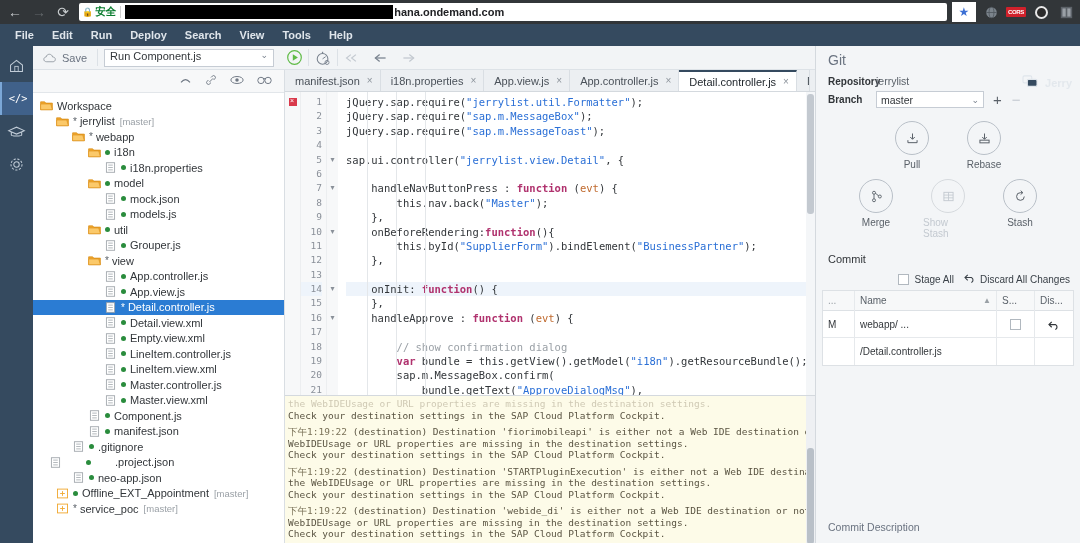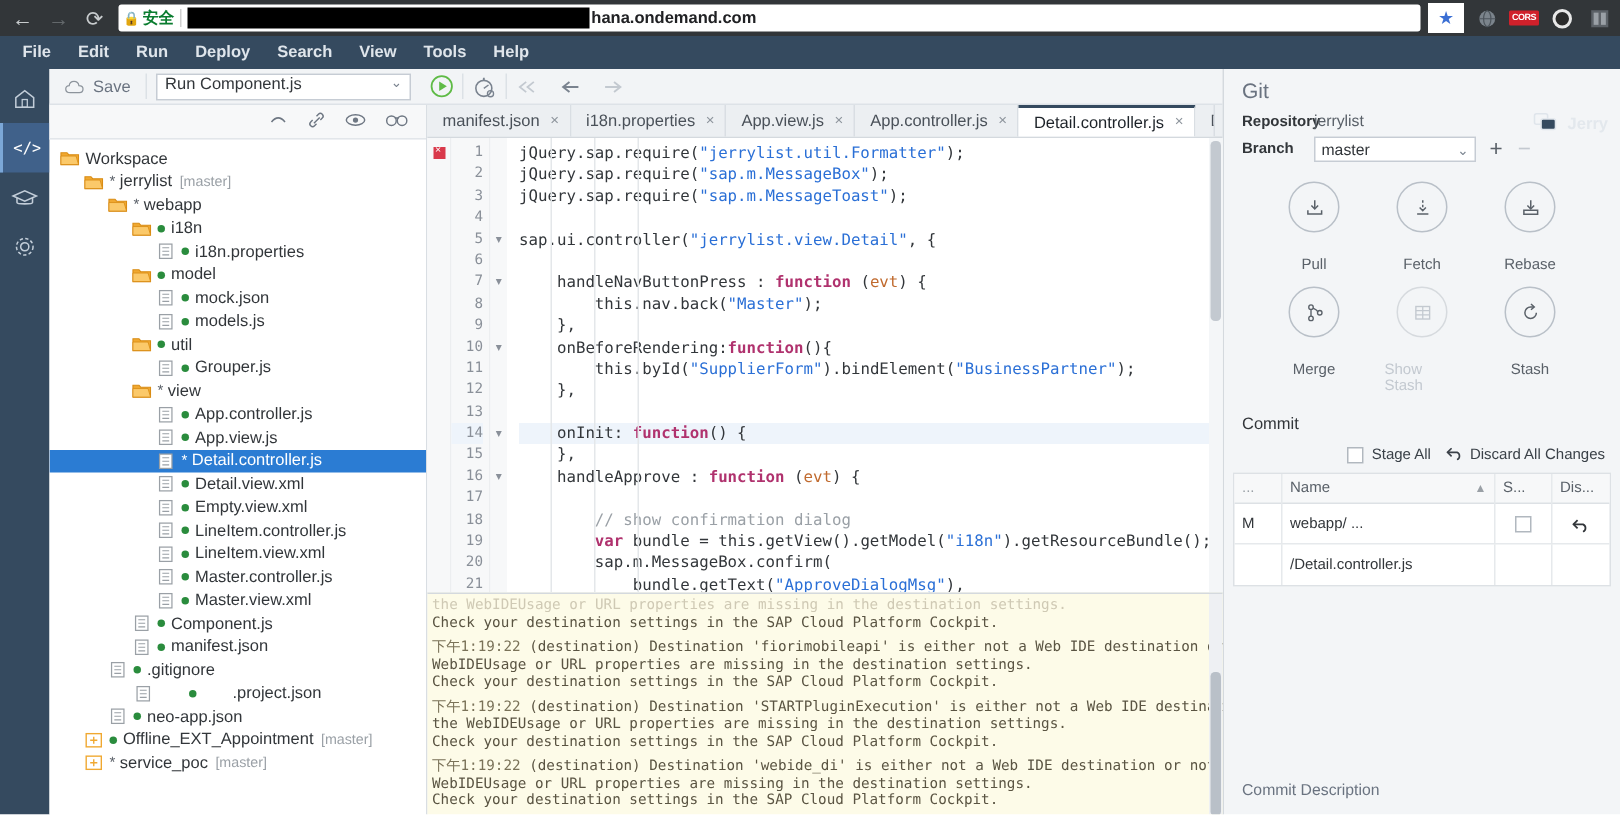--- a/index.html
+++ b/index.html
@@ -217,21 +217,21 @@
   .git-plus { color: #5a6169; font-size: 15px; margin-left: 9px; line-height: 1; }
   .git-minus { color: #c3c9d0; font-size: 15px; margin-left: 10px; line-height: 1; }
 
   .git-actions { display: flex; justify-content: center; gap: 22px; margin-top: 11px; }
   .gact { display: flex; flex-direction: column; align-items: center; width: 50px; }
   .gact-circle {
     width: 34px; height: 34px; border-radius: 50%; border: 1px solid #b9c0c8;
     display: flex; align-items: center; justify-content: center; background: #f3f5f7;
     color: #5a6169;
   }
-  .gact-lbl { font-size: 10px; color: #5a6169; margin-top: 16px; }
+  .gact-lbl { font-size: 10px; color: #5a6169; margin-top: 4px; }
   .gact.disabled .gact-circle { border-color: #d6dade; color: #c3c9d0; }
   .gact.disabled .gact-lbl { color: #c3c9d0; }
 
   .commit-hdr { font-size: 11px; color: #32363a; padding: 14px 0 0 12px; }
   .commit-tools {
     display: flex; align-items: center; justify-content: flex-end;
     gap: 10px; padding: 8px 10px 5px 0; font-size: 10px; color: #3a4148;
   }
   .chk { width: 11px; height: 11px; border: 1px solid #b1b8bf; background: #fff; display: inline-block; }
   .stage-all { display: flex; align-items: center; gap: 5px; }
@@ -636,21 +636,21 @@
               <div class="tnode" style="padding-left: 39px;">
                 <svg class="ticon" viewBox="0 0 14 12">
                   <rect x="2.5" y="0.8" width="9" height="10.4" fill="#fff" stroke="#9aa0a6" stroke-width="0.9"></rect>
                   <line x1="4.5" y1="3.4" x2="9.5" y2="3.4" stroke="#9aa0a6" stroke-width="0.8"></line>
                   <line x1="4.5" y1="6" x2="9.5" y2="6" stroke="#9aa0a6" stroke-width="0.8"></line>
                   <line x1="4.5" y1="8.6" x2="9.5" y2="8.6" stroke="#9aa0a6" stroke-width="0.8"></line>
                 </svg>
                 <span class="dot"></span>
                 <span class="tlabel">.gitignore</span>
               </div>
-              <div class="tnode" style="padding-left: 56px; gap: 20px;">
+              <div class="tnode" style="padding-left: 16px; gap: 20px;">
                 <svg class="ticon" viewBox="0 0 14 12">
                   <rect x="2.5" y="0.8" width="9" height="10.4" fill="#fff" stroke="#9aa0a6" stroke-width="0.9"></rect>
                   <line x1="4.5" y1="3.4" x2="9.5" y2="3.4" stroke="#9aa0a6" stroke-width="0.8"></line>
                   <line x1="4.5" y1="6" x2="9.5" y2="6" stroke="#9aa0a6" stroke-width="0.8"></line>
                   <line x1="4.5" y1="8.6" x2="9.5" y2="8.6" stroke="#9aa0a6" stroke-width="0.8"></line>
                 </svg>
                 <span class="dot"></span>
                 <span class="tlabel">.project.json</span>
               </div>
               <div class="tnode" style="padding-left: 39px;">
@@ -872,30 +872,20 @@
                 <line x1="9" y1="3" x2="9" y2="9.5" stroke="currentColor" stroke-width="1.2"></line>
                 <path d="M6.3 7.2 L9 10 L11.7 7.2" fill="none" stroke="currentColor" stroke-width="1.2"></path>
                 <path d="M3.5 11 V14 H14.5 V11" fill="none" stroke="currentColor" stroke-width="1.2"></path>
               </svg>
           </div>
           <div class="gact-lbl">Pull</div>
         </div>
         <div class="gact">
           <div class="gact-circle">
             <svg width="15" height="15" viewBox="0 0 18 18">
-                <line x1="9" y1="3" x2="9" y2="11" stroke="currentColor" stroke-width="1.2" stroke-dasharray="2 1.5"></line>
-                <path d="M6.5 8.8 L9 11.4 L11.5 8.8" fill="none" stroke="currentColor" stroke-width="1.2"></path>
-                <line x1="4.5" y1="14" x2="13.5" y2="14" stroke="currentColor" stroke-width="1.2"></line>
-              </svg>
-          </div>
-          <div class="gact-lbl">Fetch</div>
-        </div>
-        <div class="gact">
-          <div class="gact-circle">
-            <svg width="15" height="15" viewBox="0 0 18 18">
                 <line x1="9" y1="3" x2="9" y2="9.5" stroke="currentColor" stroke-width="1.2"></line>
                 <path d="M6.3 7.2 L9 10 L11.7 7.2" fill="none" stroke="currentColor" stroke-width="1.2"></path>
                 <rect x="3.5" y="11" width="11" height="3.2" fill="none" stroke="currentColor" stroke-width="1.2"></rect>
               </svg>
           </div>
           <div class="gact-lbl">Rebase</div>
         </div>
       </div>
 
       <div class="git-actions" style="margin-top:9px;">

